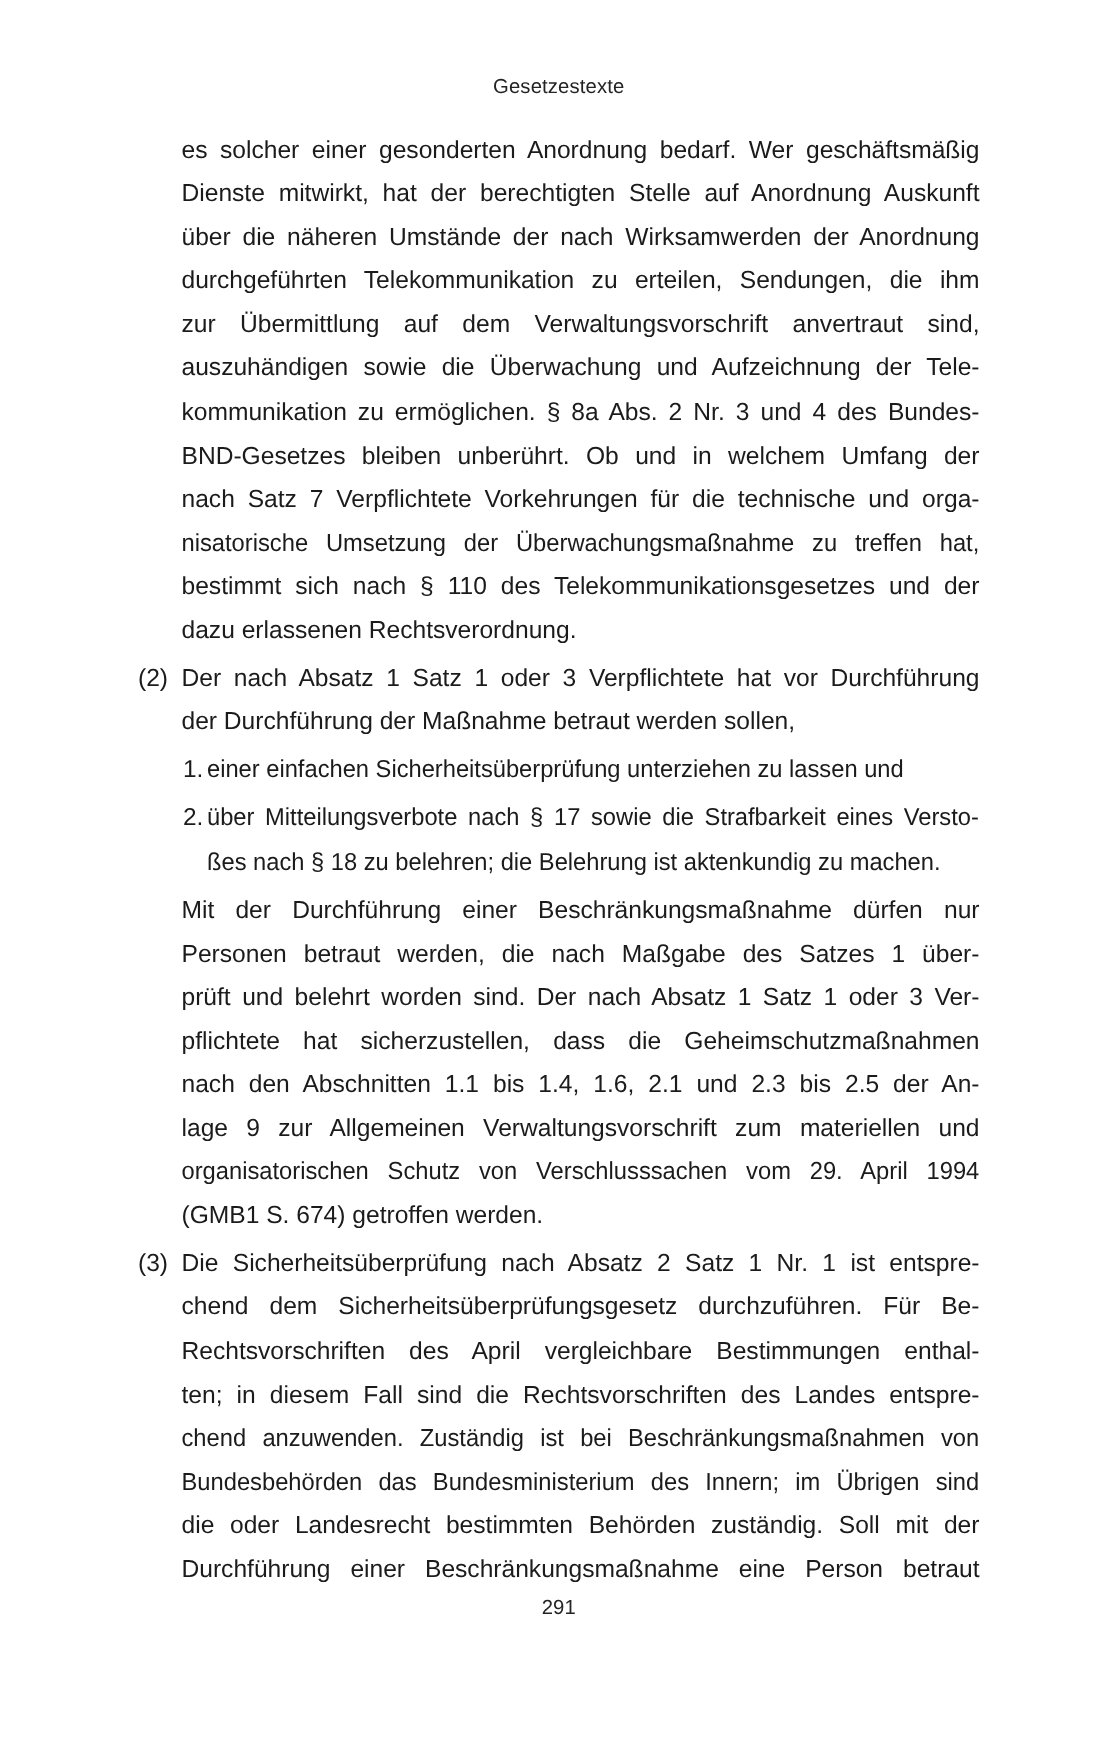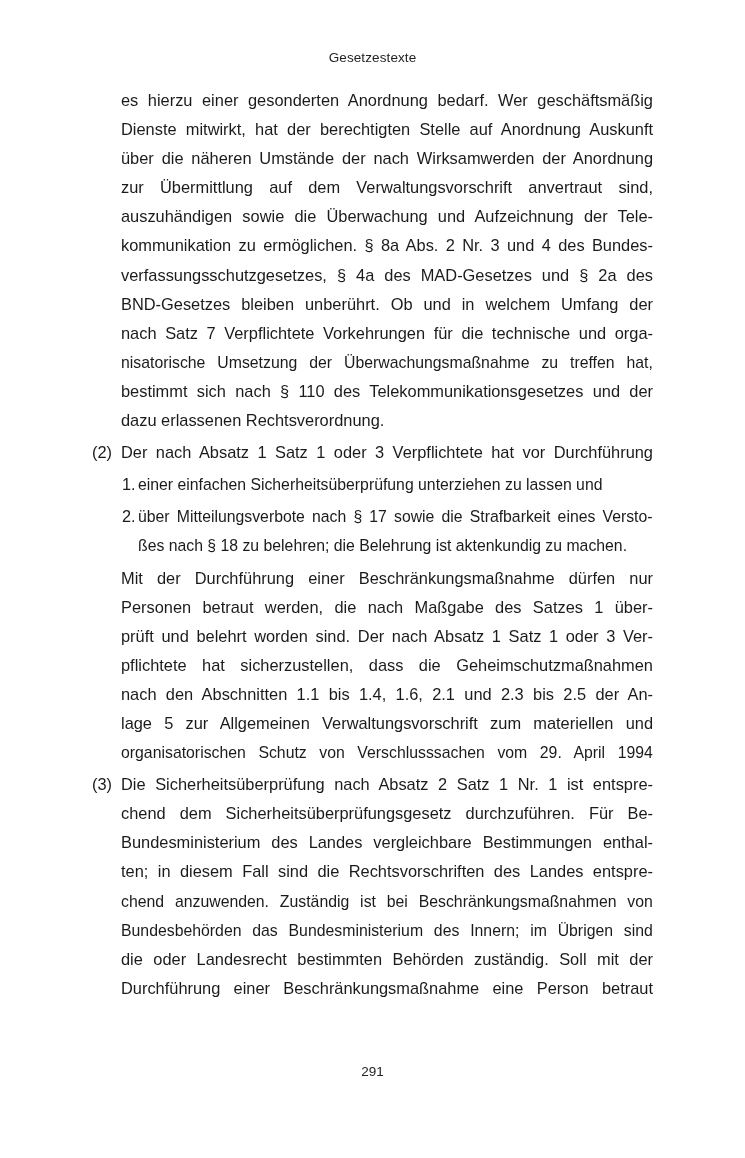--- a/index.html
+++ b/index.html
@@ -146,39 +146,40 @@
 </head>
 <body>
 
 <div class="page">
 
   <div class="running-header">Gesetzestexte</div>
 
   <div class="body-column">
 
     <div class="para flush">
-      <span class="ln">es hierzu einer gesonderten Anordnung bedarf. Wer geschäftsmäßig</span>
+      <span class="ln">es solcher einer gesonderten Anordnung bedarf. Wer geschäftsmäßig</span>
       <span class="ln">Dienste mitwirkt, hat der berechtigten Stelle auf Anordnung Auskunft</span>
       <span class="ln">über die näheren Umstände der nach Wirksamwerden der Anordnung</span>
+      <span class="ln">durchgeführten Telekommunikation zu erteilen, Sendungen, die ihm</span>
       <span class="ln">zur Übermittlung auf dem Verwaltungsvorschrift anvertraut sind,</span>
       <span class="ln">auszuhändigen sowie die Überwachung und Aufzeichnung der Tele-</span>
       <span class="ln">kommunikation zu ermöglichen. § 8a Abs. 2 Nr. 3 und 4 des Bundes-</span>
-      <span class="ln">verfassungsschutzgesetzes, § 4a des MAD-Gesetzes und § 2a des</span>
       <span class="ln">BND-Gesetzes bleiben unberührt. Ob und in welchem Umfang der</span>
       <span class="ln">nach Satz 7 Verpflichtete Vorkehrungen für die technische und orga-</span>
       <span class="ln cond">nisatorische Umsetzung der Überwachungsmaßnahme zu treffen hat,</span>
       <span class="ln">bestimmt sich nach § 110 des Telekommunikationsgesetzes und der</span>
       <span class="ln last">dazu erlassenen Rechtsverordnung.</span>
     </div>
 
     <div class="spacer-sm"></div>
 
     <div class="para numbered">
       <span class="marker">(2)</span>
       <span class="ln">Der nach Absatz 1 Satz 1 oder 3 Verpflichtete hat vor Durchführung</span>
+      <span class="ln last">der Durchführung der Maßnahme betraut werden sollen,</span>
     </div>
 
     <div class="spacer-sm"></div>
 
     <div class="enum-list">
       <div class="enum-item">
         <span class="enum-marker">1.</span>
         <span class="ln last">einer einfachen Sicherheitsüberprüfung unterziehen zu lassen und</span>
       </div>
       <div class="spacer-sm"></div>
@@ -190,31 +191,32 @@
     </div>
 
     <div class="spacer-sm"></div>
 
     <div class="para flush">
       <span class="ln">Mit der Durchführung einer Beschränkungsmaßnahme dürfen nur</span>
       <span class="ln">Personen betraut werden, die nach Maßgabe des Satzes 1 über-</span>
       <span class="ln">prüft und belehrt worden sind. Der nach Absatz 1 Satz 1 oder 3 Ver-</span>
       <span class="ln">pflichtete hat sicherzustellen, dass die Geheimschutzmaßnahmen</span>
       <span class="ln">nach den Abschnitten 1.1 bis 1.4, 1.6, 2.1 und 2.3 bis 2.5 der An-</span>
-      <span class="ln">lage 5 zur Allgemeinen Verwaltungsvorschrift zum materiellen und</span>
+      <span class="ln">lage 9 zur Allgemeinen Verwaltungsvorschrift zum materiellen und</span>
       <span class="ln cond">organisatorischen Schutz von Verschlusssachen vom 29. April 1994</span>
+      <span class="ln last">(GMB1 S. 674) getroffen werden.</span>
     </div>
 
     <div class="spacer-sm"></div>
 
     <div class="para numbered">
       <span class="marker">(3)</span>
       <span class="ln">Die Sicherheitsüberprüfung nach Absatz 2 Satz 1 Nr. 1 ist entspre-</span>
       <span class="ln">chend dem Sicherheitsüberprüfungsgesetz durchzuführen. Für Be-</span>
-      <span class="ln">Bundesministerium des Landes vergleichbare Bestimmungen enthal-</span>
+      <span class="ln">Rechtsvorschriften des April vergleichbare Bestimmungen enthal-</span>
       <span class="ln">ten; in diesem Fall sind die Rechtsvorschriften des Landes entspre-</span>
       <span class="ln cond">chend anzuwenden. Zuständig ist bei Beschränkungsmaßnahmen von</span>
       <span class="ln cond">Bundesbehörden das Bundesministerium des Innern; im Übrigen sind</span>
       <span class="ln">die oder Landesrecht bestimmten Behörden zuständig. Soll mit der</span>
       <span class="ln">Durchführung einer Beschränkungsmaßnahme eine Person betraut</span>
     </div>
 
   </div>
 
   <div class="page-number">291</div>

